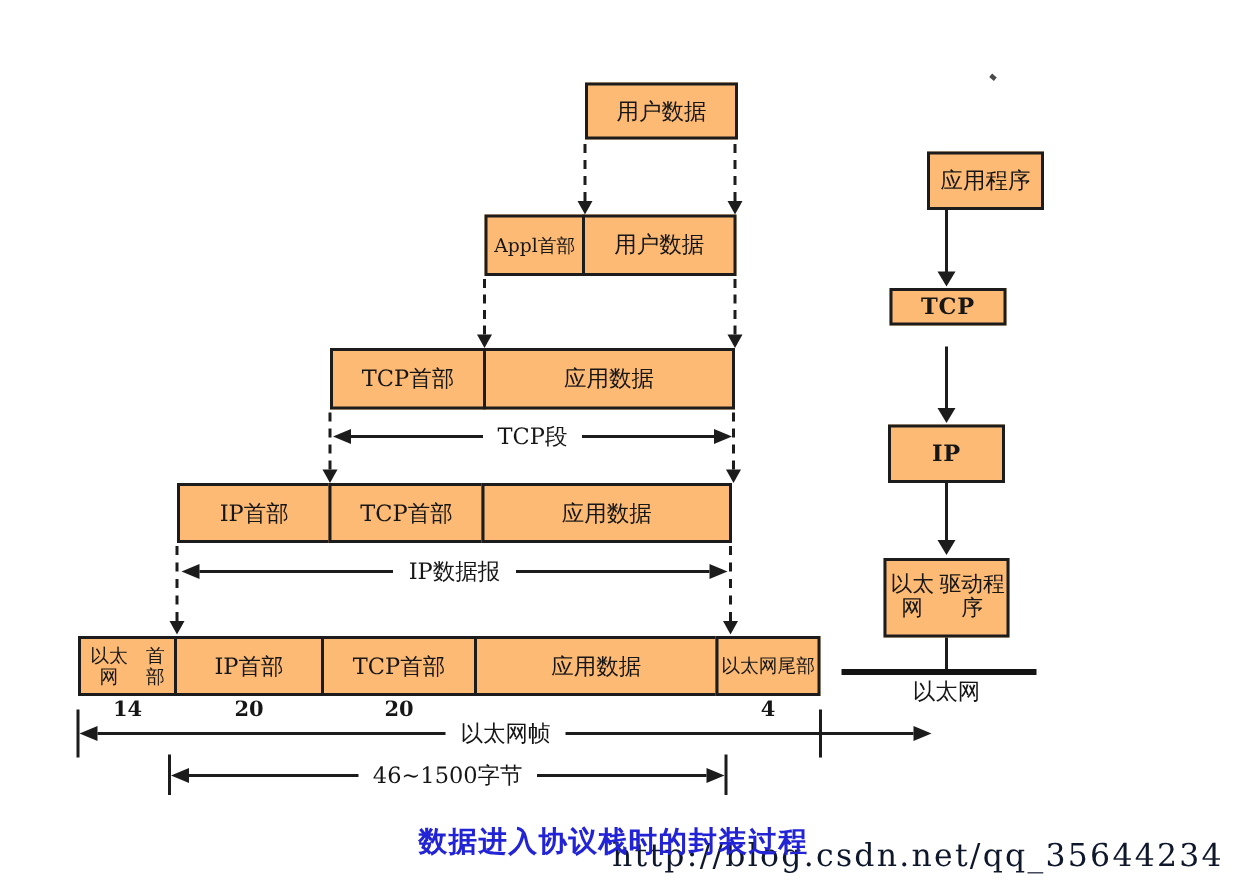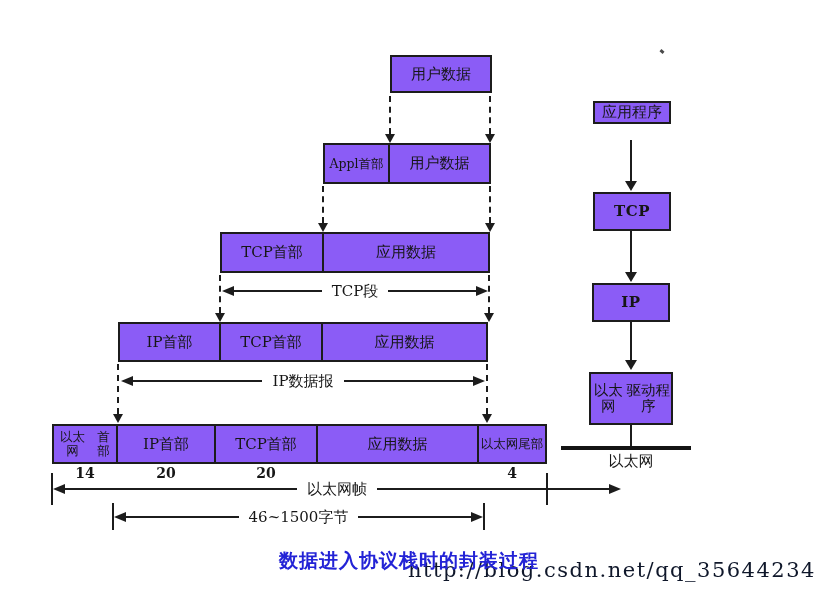--- a/index.html
+++ b/index.html
@@ -11,21 +11,21 @@
     font-family: "DejaVu Serif", "Liberation Serif", serif;
     color: #161616;
     overflow: hidden;
   }
   .box {
     position: absolute;
     border: 2px solid #1c1c1c;
     display: flex; align-items: center; justify-content: center;
     text-align: center;
     font-size: 15px;
-    background: #8b5cf6;
+    background: #fdba74;
     line-height: 1.1;
   }
   .box.small { font-size: 12.5px; }
   .box.boldlabel { font-weight: bold; letter-spacing: .5px; }
   .two-line { display: flex; flex-direction: row; align-items: center; }
   
   .vdash { position: absolute; width: 0; border-left: 2px dashed #1c1c1c; }
   .vdash .ah {
     position: absolute; left: -6px; bottom: -9px;
     width: 0; height: 0;
@@ -173,27 +173,27 @@
   <div class="measure" style="left:114px; top:507px; width:369px;">
     <span class="tri-l"></span>
     <span class="mline"></span>
     <span class="mlabel">46~1500字节</span>
     <span class="mline"></span>
     <span class="tri-r"></span>
   </div>
 
   <div id="speck" style="left:660px; top:50px;"></div>
 
-  <div class="box" style="left:593px; top:101px; width:78px; height:23px;">应用程序</div>
+  <div class="box" style="left:618px; top:101px; width:78px; height:39px;">应用程序</div>
 
   <div class="vline" style="left:630px; top:140px; height:42px;">
       <span class="ah"></span>
     </div>
 
-  <div class="box boldlabel" style="left:593px; top:192px; width:78px; height:39px;">TCP</div>
+  <div class="box boldlabel" style="left:593px; top:192px; width:78px; height:25px;">TCP</div>
 
   <div class="vline" style="left:630px; top:231px; height:42px;">
       <span class="ah"></span>
     </div>
 
   <div class="box boldlabel" style="left:592px; top:283px; width:78px; height:39px;">IP</div>
 
   <div class="vline" style="left:630px; top:322px; height:39px;">
       <span class="ah"></span>
     </div>

